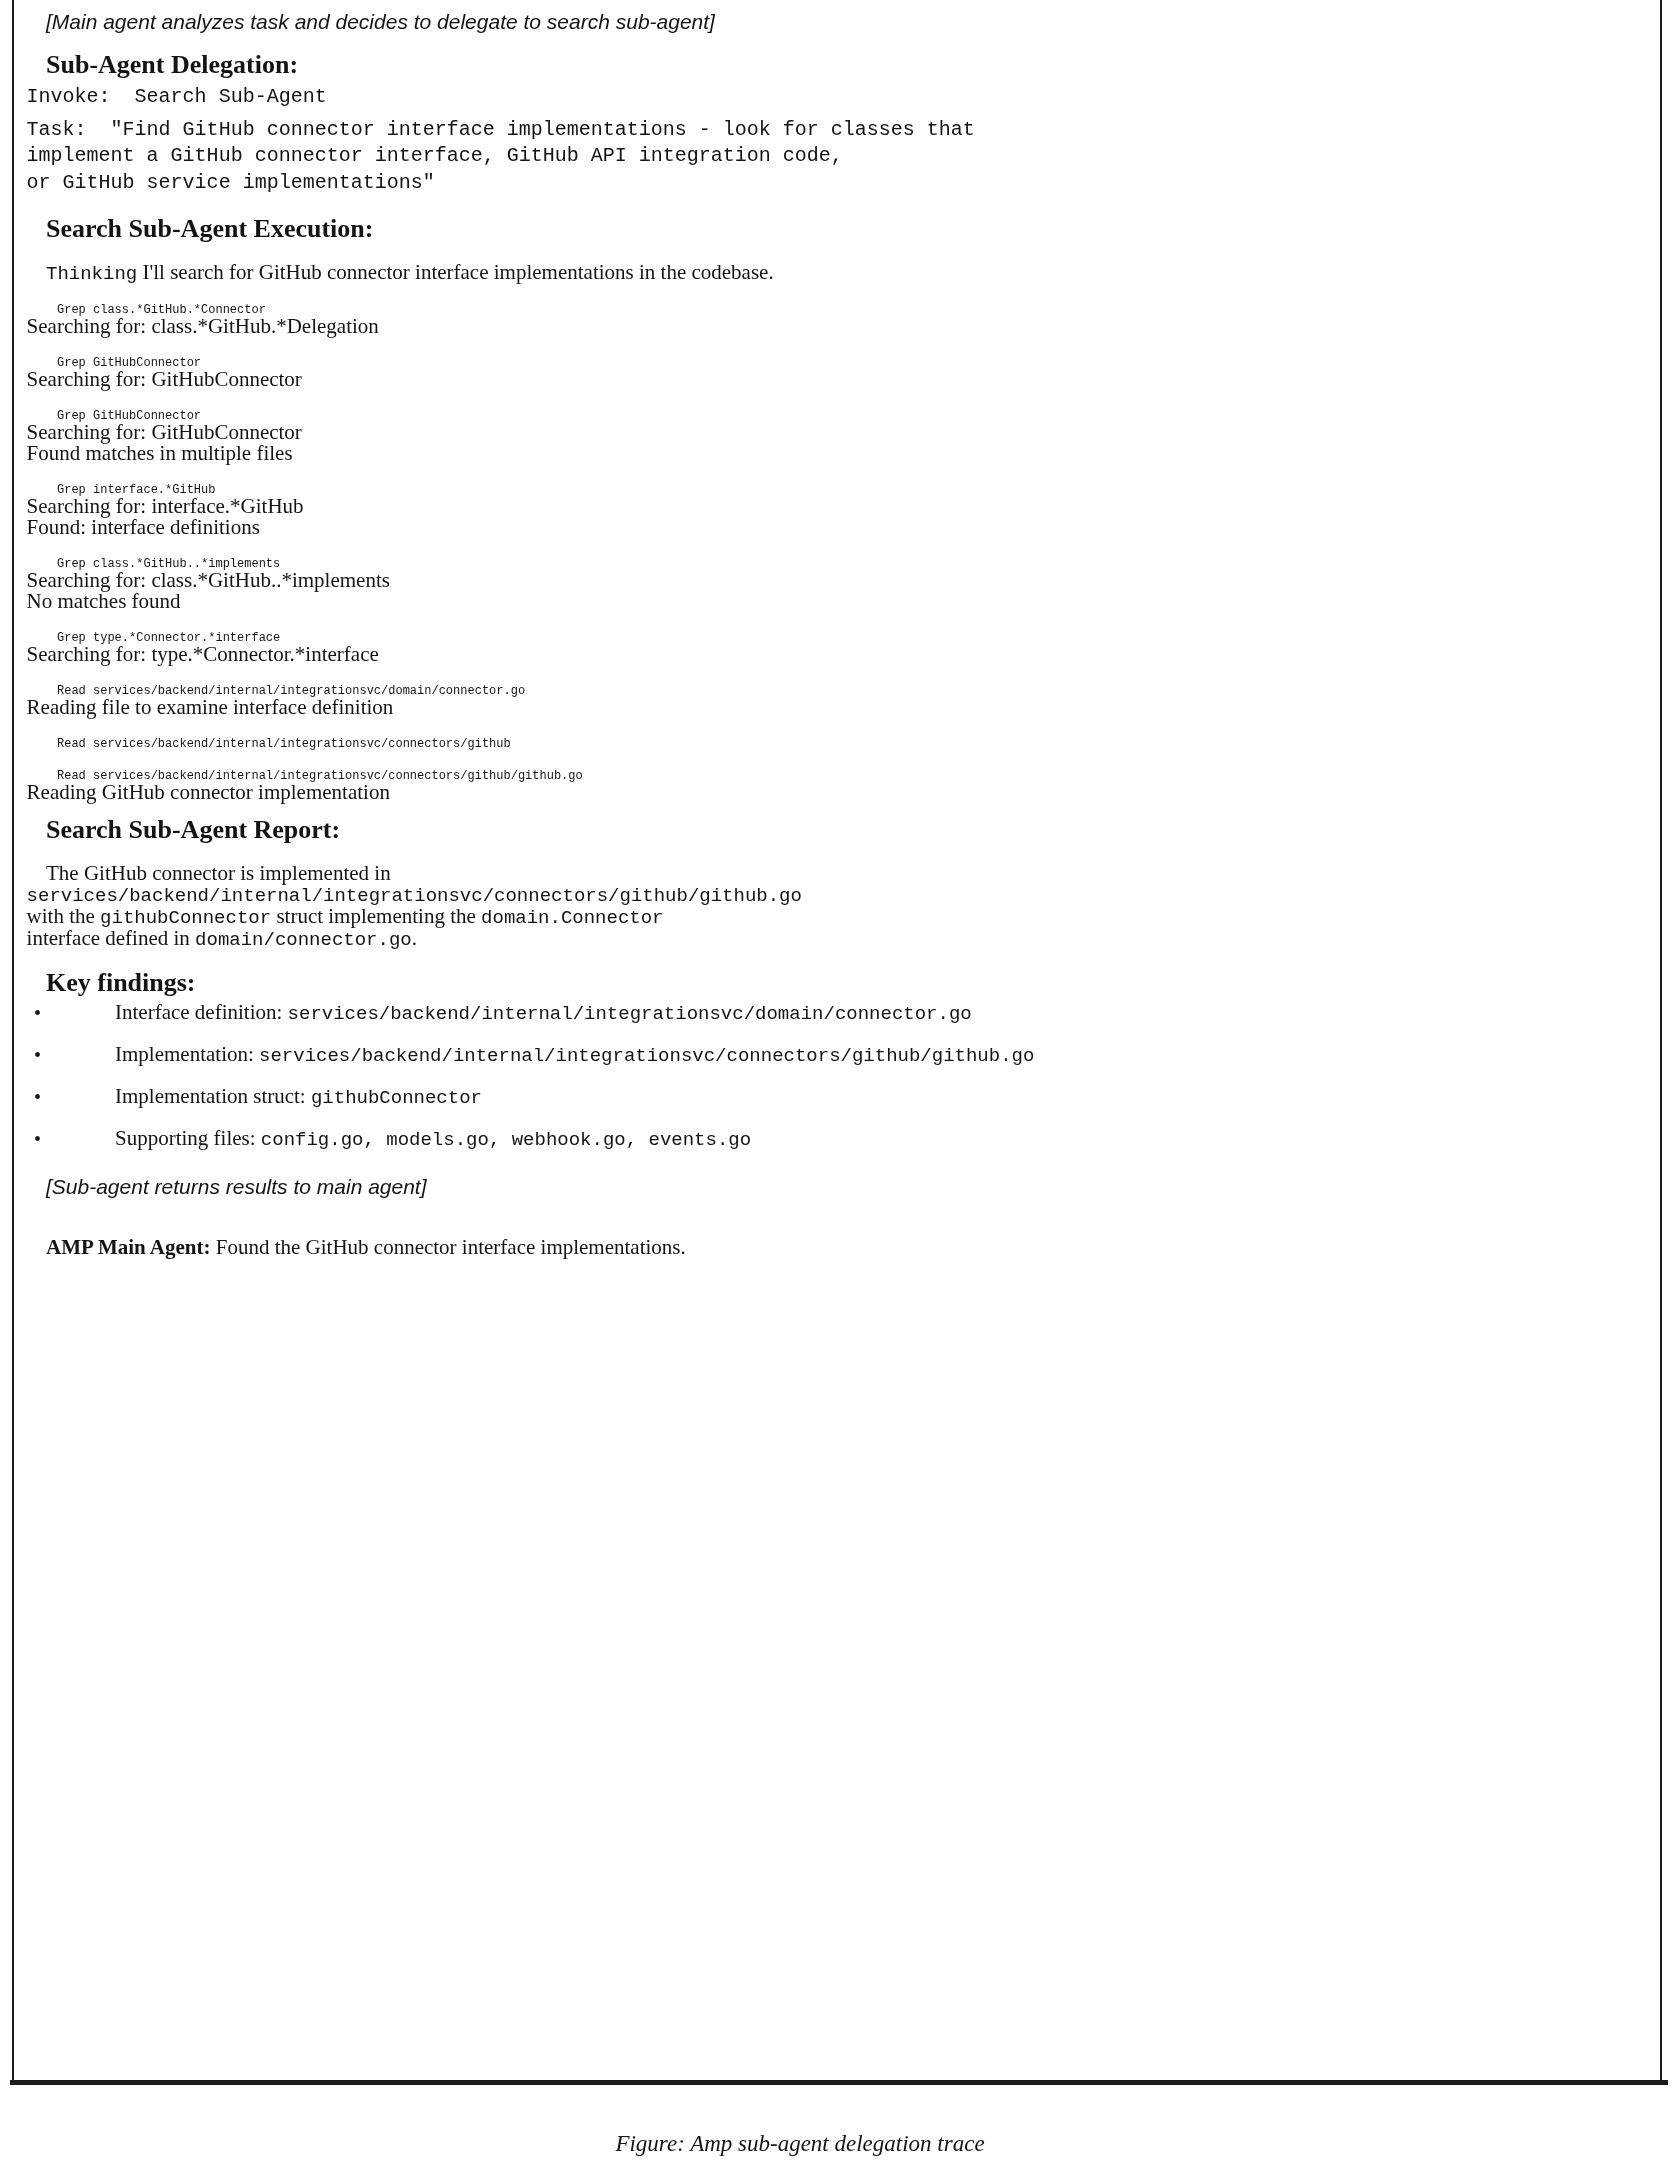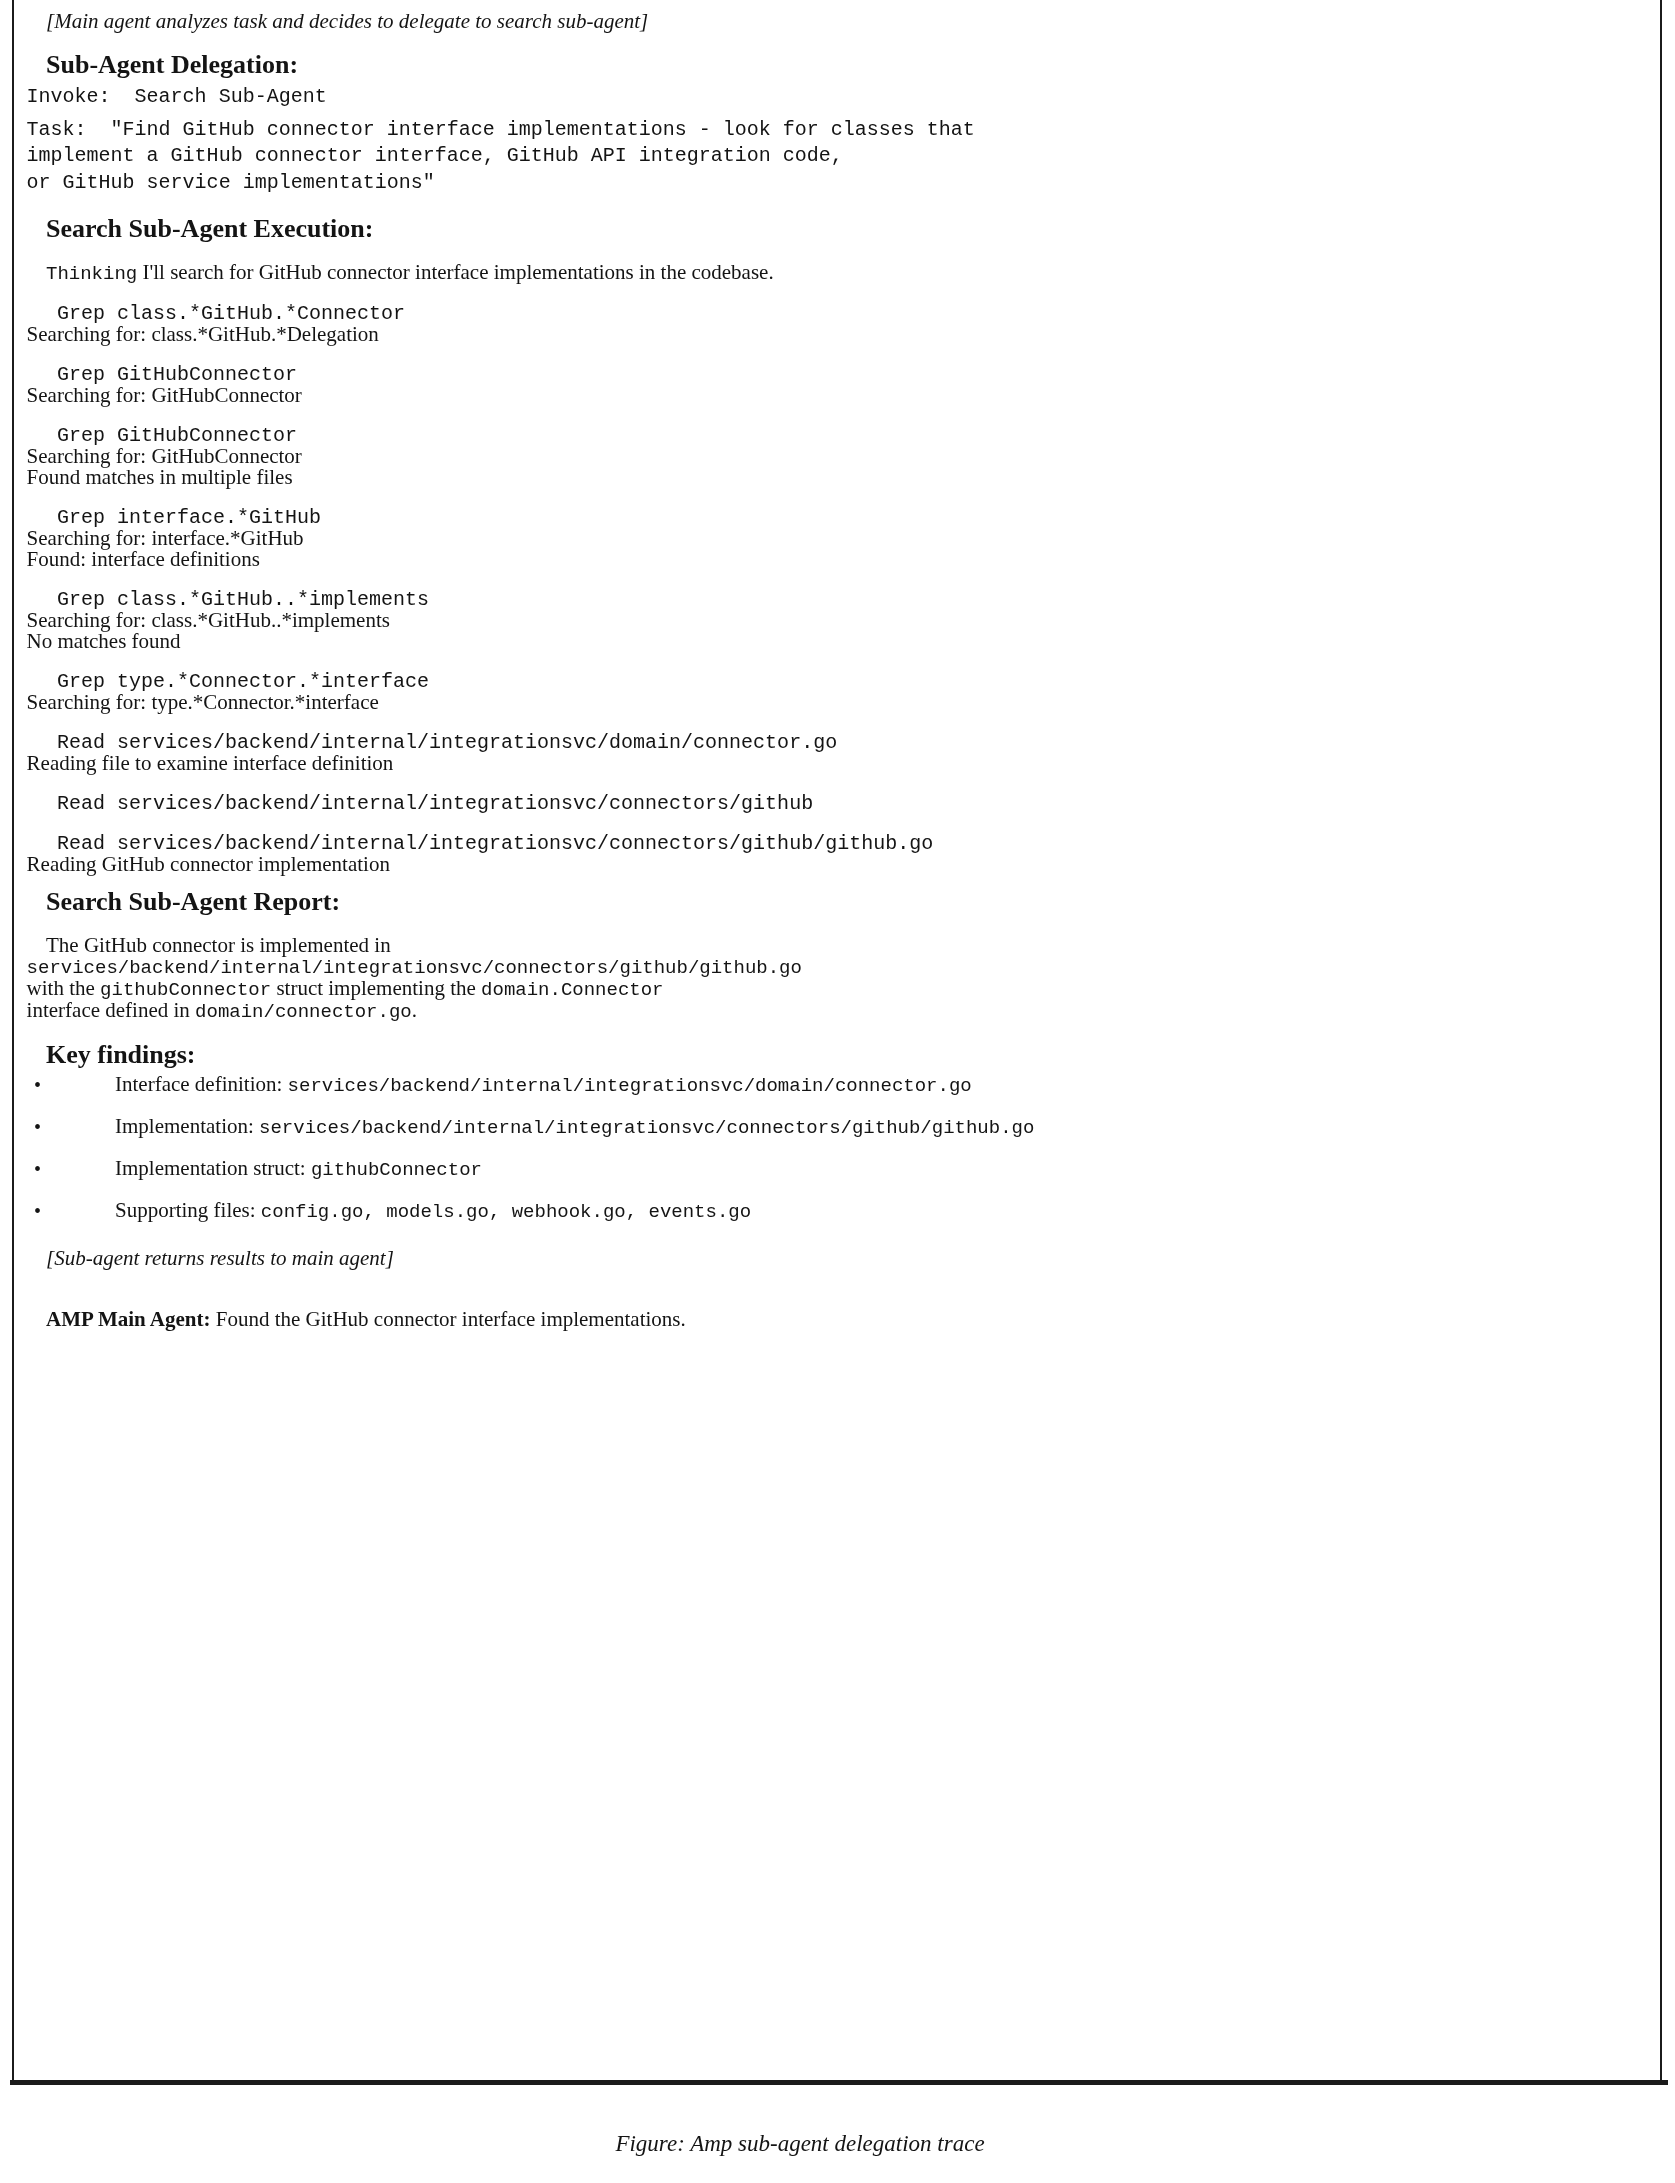--- a/index.html
+++ b/index.html
@@ -57,40 +57,40 @@
     font-family: "Liberation Mono", "DejaVu Sans Mono", monospace;
     font-size: 20px;
     line-height: 1.32;
     padding-left: 12.6px;
     white-space: pre;
   }
 
   
   .toolcall {
     font-family: "Liberation Mono", "DejaVu Sans Mono", monospace;
-    font-size: 20px;
+    font-size: 12px;
     padding-left: 43px;
     white-space: pre;
     line-height: 1.0;
   }
   .result {
     font-family: "Liberation Serif", "DejaVu Serif", serif;
     font-size: 21px;
     padding-left: 12.6px;
     line-height: 1.0;
   }
 
   .heading {
     font-family: "Liberation Serif", "DejaVu Serif", serif;
     font-weight: bold;
     font-size: 26px;
     padding-left: 32px;
   }
   .stage-note {
-    font-family: Liberation Serif, serif;
+    font-family: Liberation Sans, sans-serif;
     font-style: italic;
     font-size: 21px;
     padding-left: 32px;
   }
   .para {
     font-family: "Liberation Serif", "DejaVu Serif", serif;
     font-size: 21px;
     padding-left: 32px;
     line-height: 1.0;
   }

